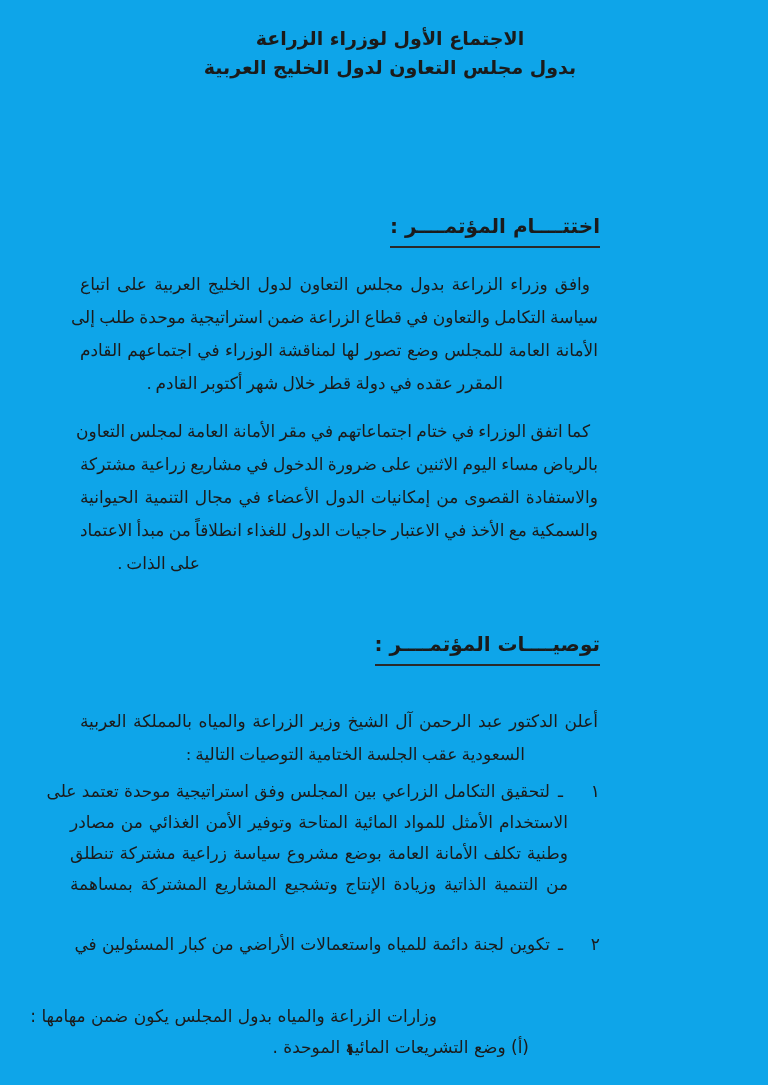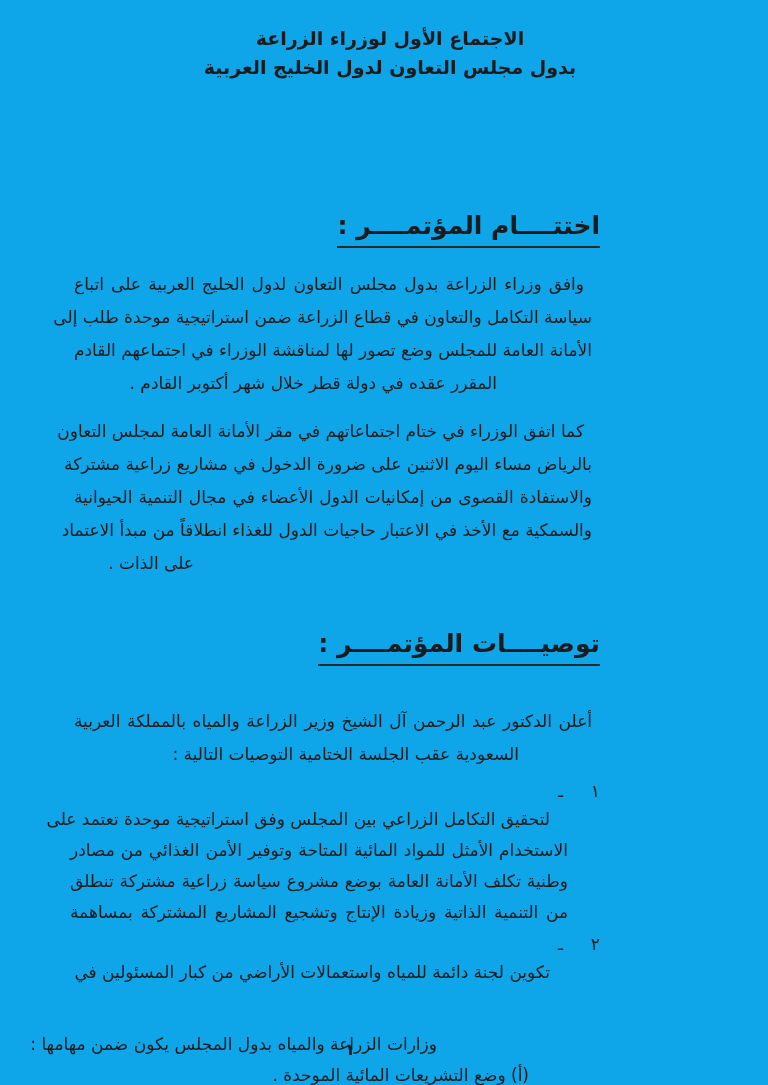--- a/index.html
+++ b/index.html
@@ -26,36 +26,37 @@
     top: 114px; left: 84px; width: 612px;
     text-align: center;
     font-size: 18.5px; font-weight: bold;
     line-height: 29px;
   }
 
   
   .sec-h {
     right: 168px;
     margin: 0;
-    font-size: 25px; font-weight: bold;
+    font-size: 20px; font-weight: bold;
     line-height: 28px;
   }
   .sec-h .underlined {
     display: inline-block;
     border-bottom: 2px solid #2a2a2a;
     padding-bottom: 6px;
   }
   .sec-h1 { top: 212px; }
   .sec-h2 { top: 630px; }
 
   
   .para {
-    left: 74px; width: 518px;
+    left: 80px; width: 518px;
     font-size: 17px;
     line-height: 33px;
+    font-family: Liberation Serif, serif;
   }
   .p1 { top: 268px; }
   .p2 { top: 415px; }
   .p3 { top: 705px; }
 
   .jline { text-align: justify; text-align-last: justify; white-space: nowrap; }
   .rline { text-align: right; white-space: nowrap; }
   .ind8 { text-indent: 8px; }
 
   .mr73  { margin-right: 73px; }
@@ -78,21 +79,20 @@
     flex: 0 0 42px;
     display: flex;
     justify-content: space-between;
     padding-left: 8px;
   }
   .li-text {
     flex: 1;
     text-align: justify; text-align-last: justify;
     white-space: nowrap;
     padding-left: 20px;
-    margin-top: 28px;
   }
   .cont { margin-right: 32px; }
 
   
   .pagenum {
     top: 1040px; left: 0; width: 700px;
     text-align: center;
     font-size: 16px; font-weight: bold;
   }
 </style>

